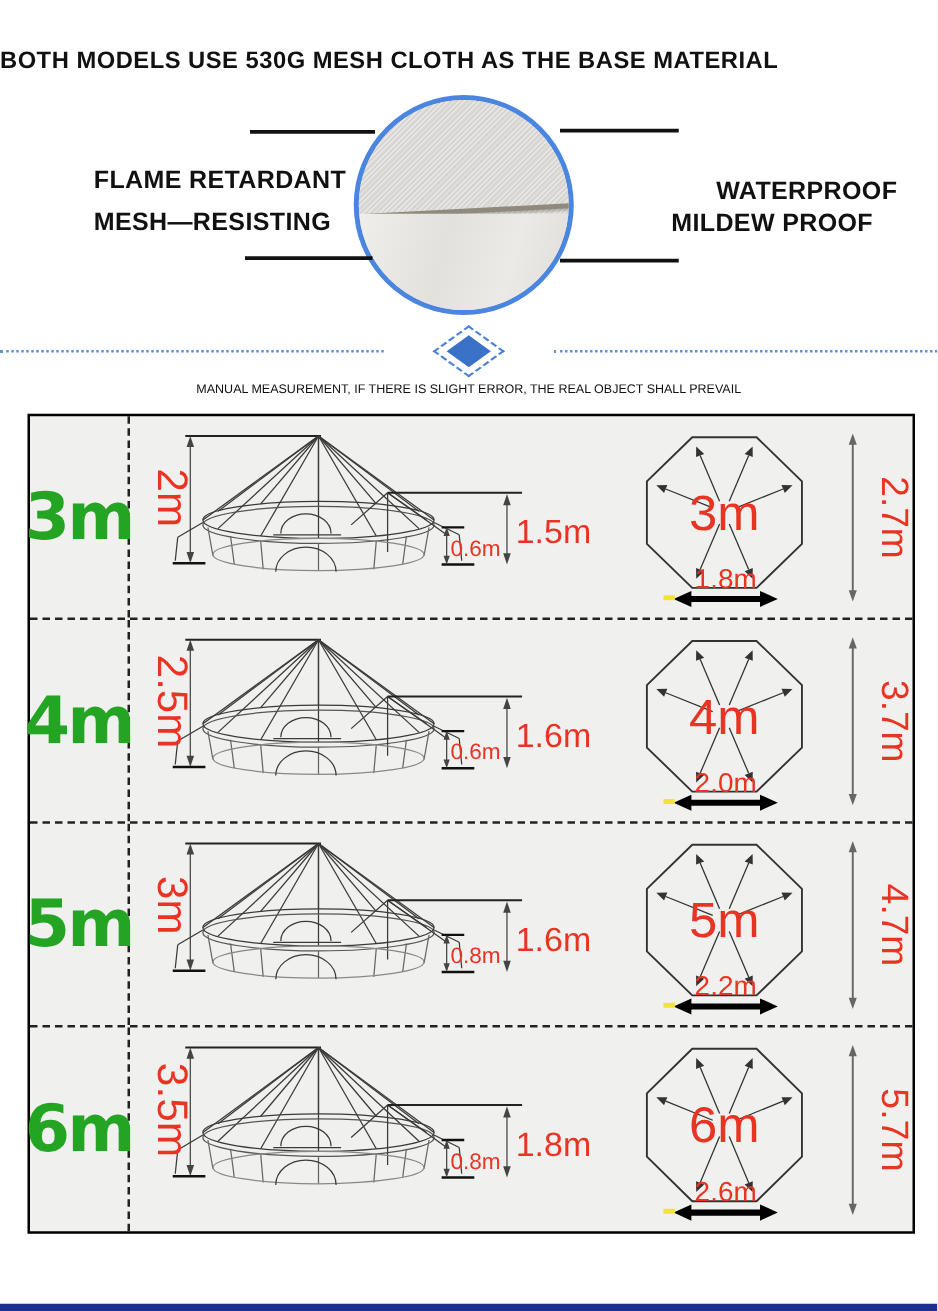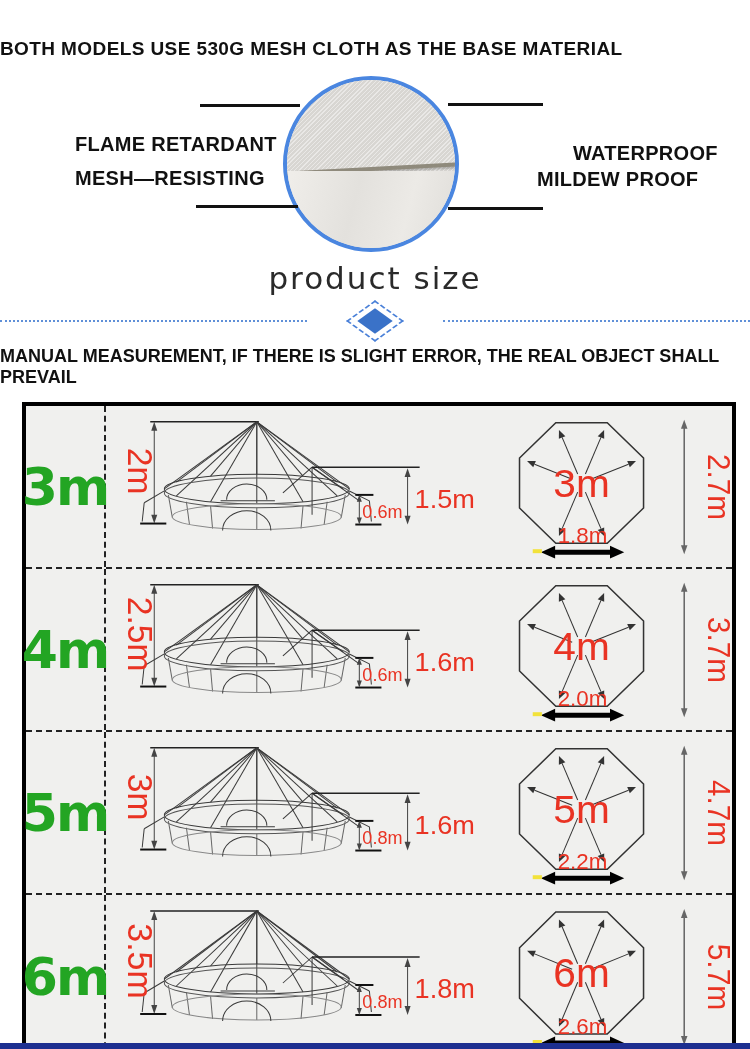--- a/index.html
+++ b/index.html
@@ -28,24 +28,24 @@
   .divider { display:flex; align-items:center; height:46px; }
   .dots { flex:1; border-top:2px dotted #6090d8; }
   .dots.left { margin-right:30px; }
   .dots.right { margin-left:30px; }
   .dia-wrap { position:relative; width:76px; height:46px; }
   .dia-outer { position:absolute; left:50%; top:50%; width:37px; height:37px;
                border:2px dashed #4a80d8;
                transform:translate(-50%,-50%) scaleY(0.72) rotate(45deg); }
   .dia-inner { position:absolute; left:50%; top:50%; width:25px; height:25px; background:#3a72c8;
                transform:translate(-50%,-50%) scaleY(0.72) rotate(45deg); }
-  .note { text-align:left; font-size:18px; font-weight:bold; margin-top:2px; }
+  .note { text-align:center; font-size:10px; font-weight:normal; margin-top:2px; }
 
   
-  .size-table { margin:14px 0 0 22px; width:706px; border:4px solid #000000; background:#f0f0ee; }
+  .size-table { margin:14px 0 0 22px; width:706px; border:2px solid #000000; background:#f0f0ee; }
   .trow { display:flex; height:163px; box-sizing:border-box; border-bottom:2px dashed #222; }
   .trow:last-child { border-bottom:none; }
   .model-cell { width:80px; box-sizing:border-box; border-right:2px dashed #222;
                 display:flex; align-items:center; justify-content:center;
                 font-family:"DejaVu Sans", sans-serif; font-weight:bold; font-size:52px;
                 letter-spacing:-2px; color:#23a523; }
   .tent-svg { width:382px; height:100%; display:block; }
   .oct-svg { width:244px; height:100%; display:block; }
   .t-red { fill:#e93323; font-family:"Liberation Sans", sans-serif; }
   .bottom-bar { position:absolute; left:0; bottom:0; width:750px; height:6px; background:#1d2f90; }
@@ -158,21 +158,20 @@
     <div class="conn" style="left:448px; top:103px; width:95px;"></div>
     <div class="conn" style="left:196px; top:205px; width:102px;"></div>
     <div class="conn" style="left:448px; top:207px; width:95px;"></div>
 
     <div class="feat" style="left:75px; top:133px;">FLAME RETARDANT</div>
     <div class="feat" style="left:75px; top:167px;">MESH—RESISTING</div>
     <div class="feat" style="left:537px; top:142px;margin-left:36px;">WATERPROOF</div>
     <div class="feat" style="left:537px; top:168px;">MILDEW PROOF</div>
   </div>
 
-  <div class="sec-title">product size</div>
 
   <div class="divider">
     <div class="dots left"></div>
     <div class="dia-wrap">
       <div class="dia-outer"></div>
       <div class="dia-inner"></div>
     </div>
     <div class="dots right"></div>
   </div>
 

